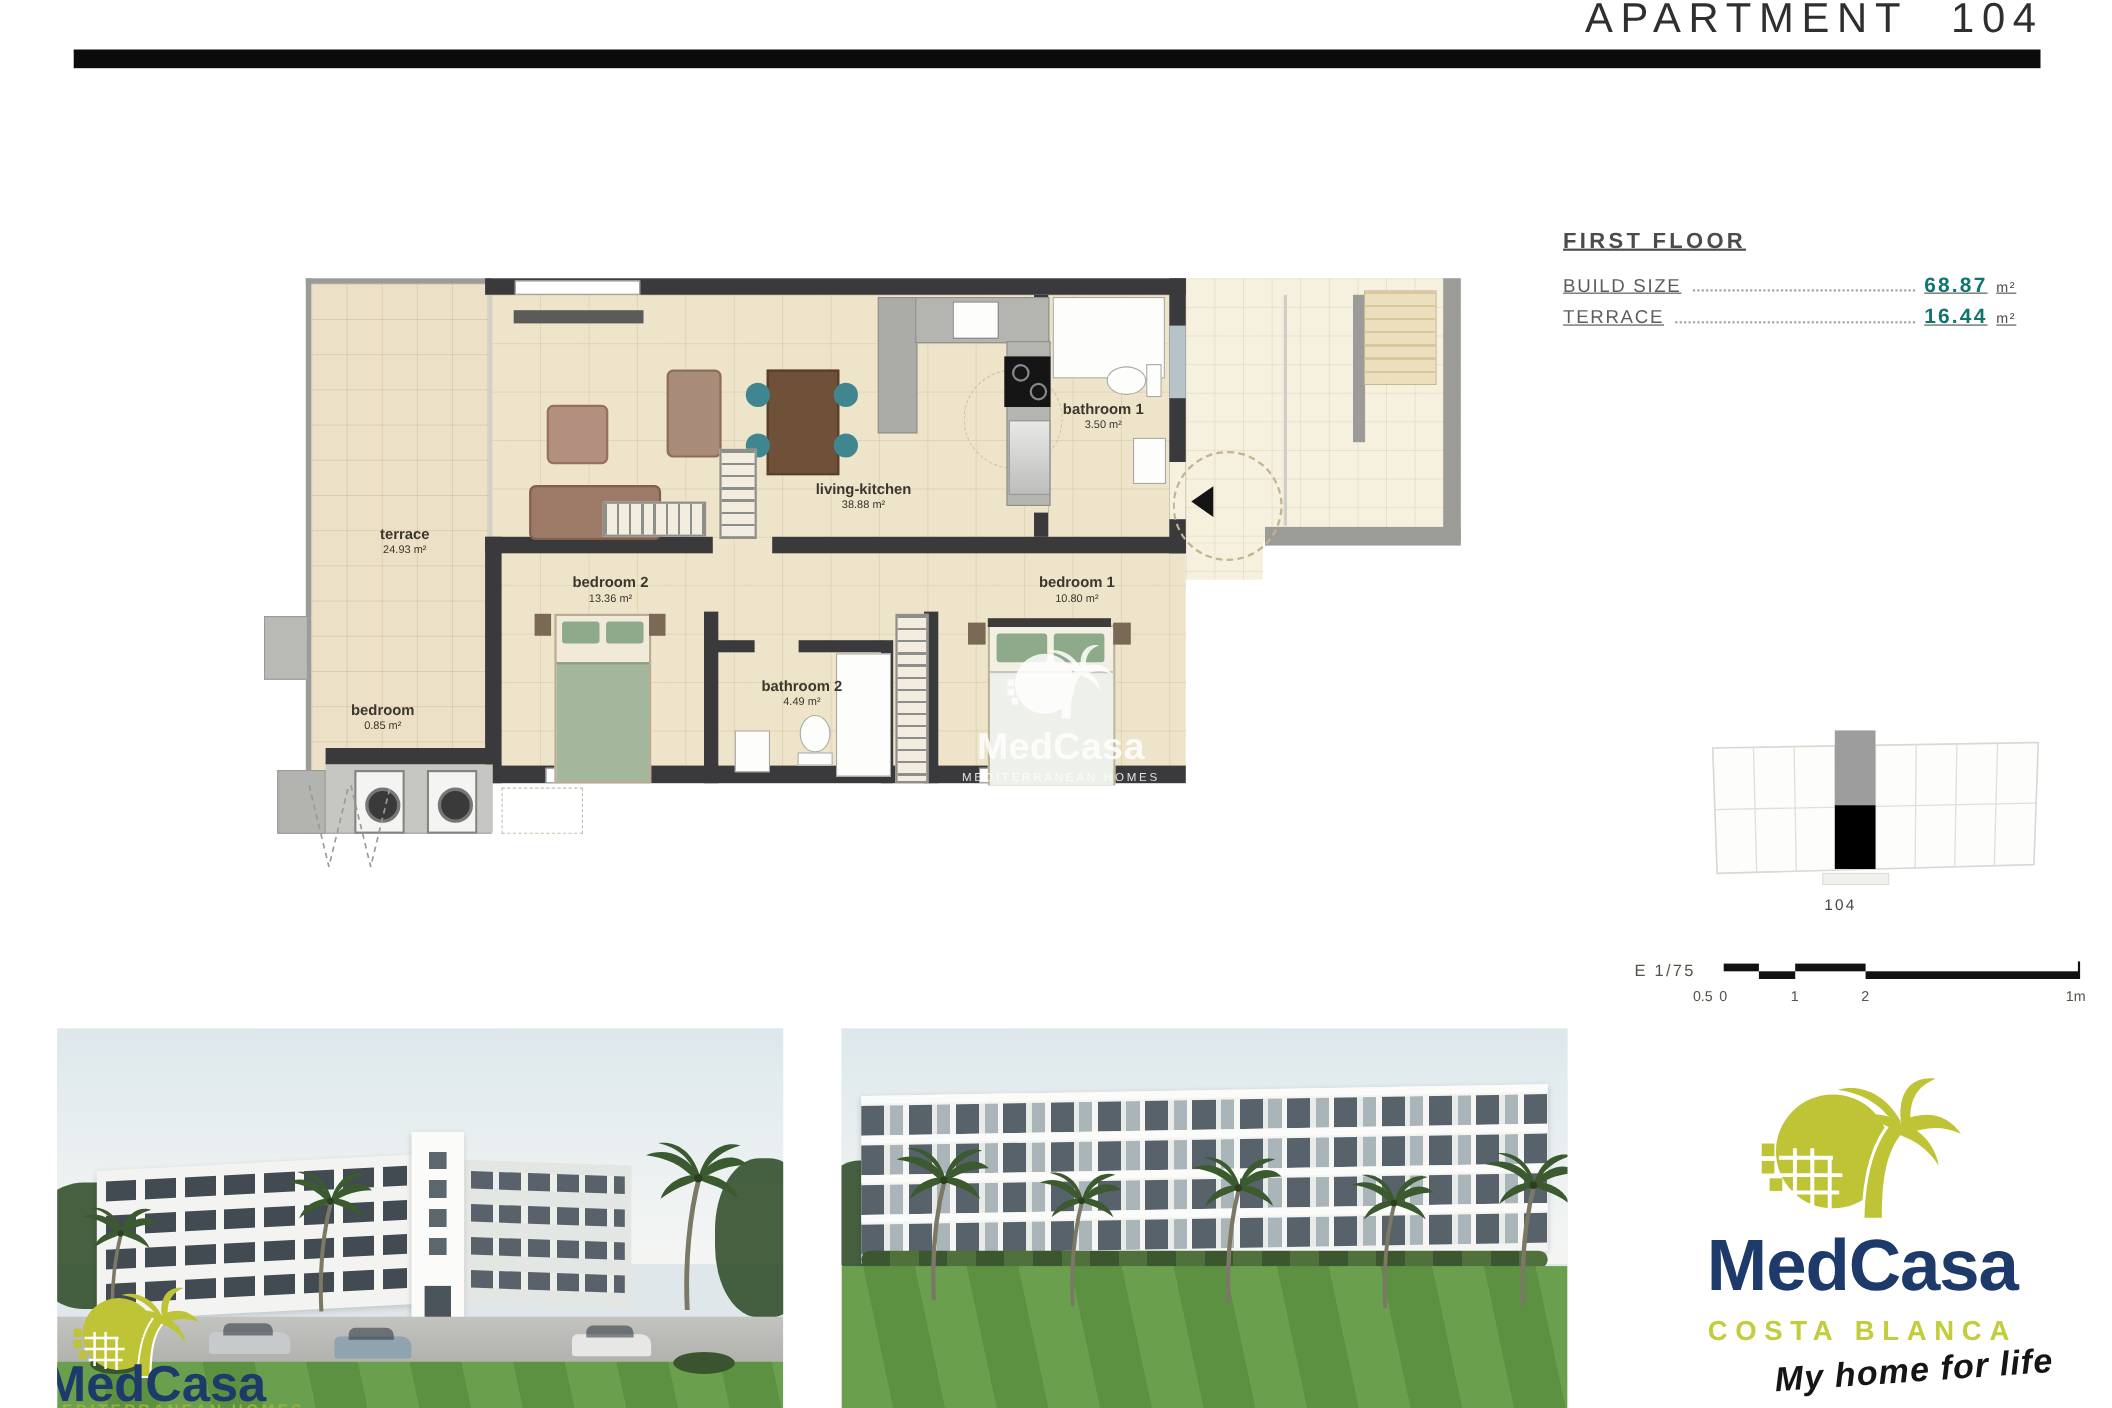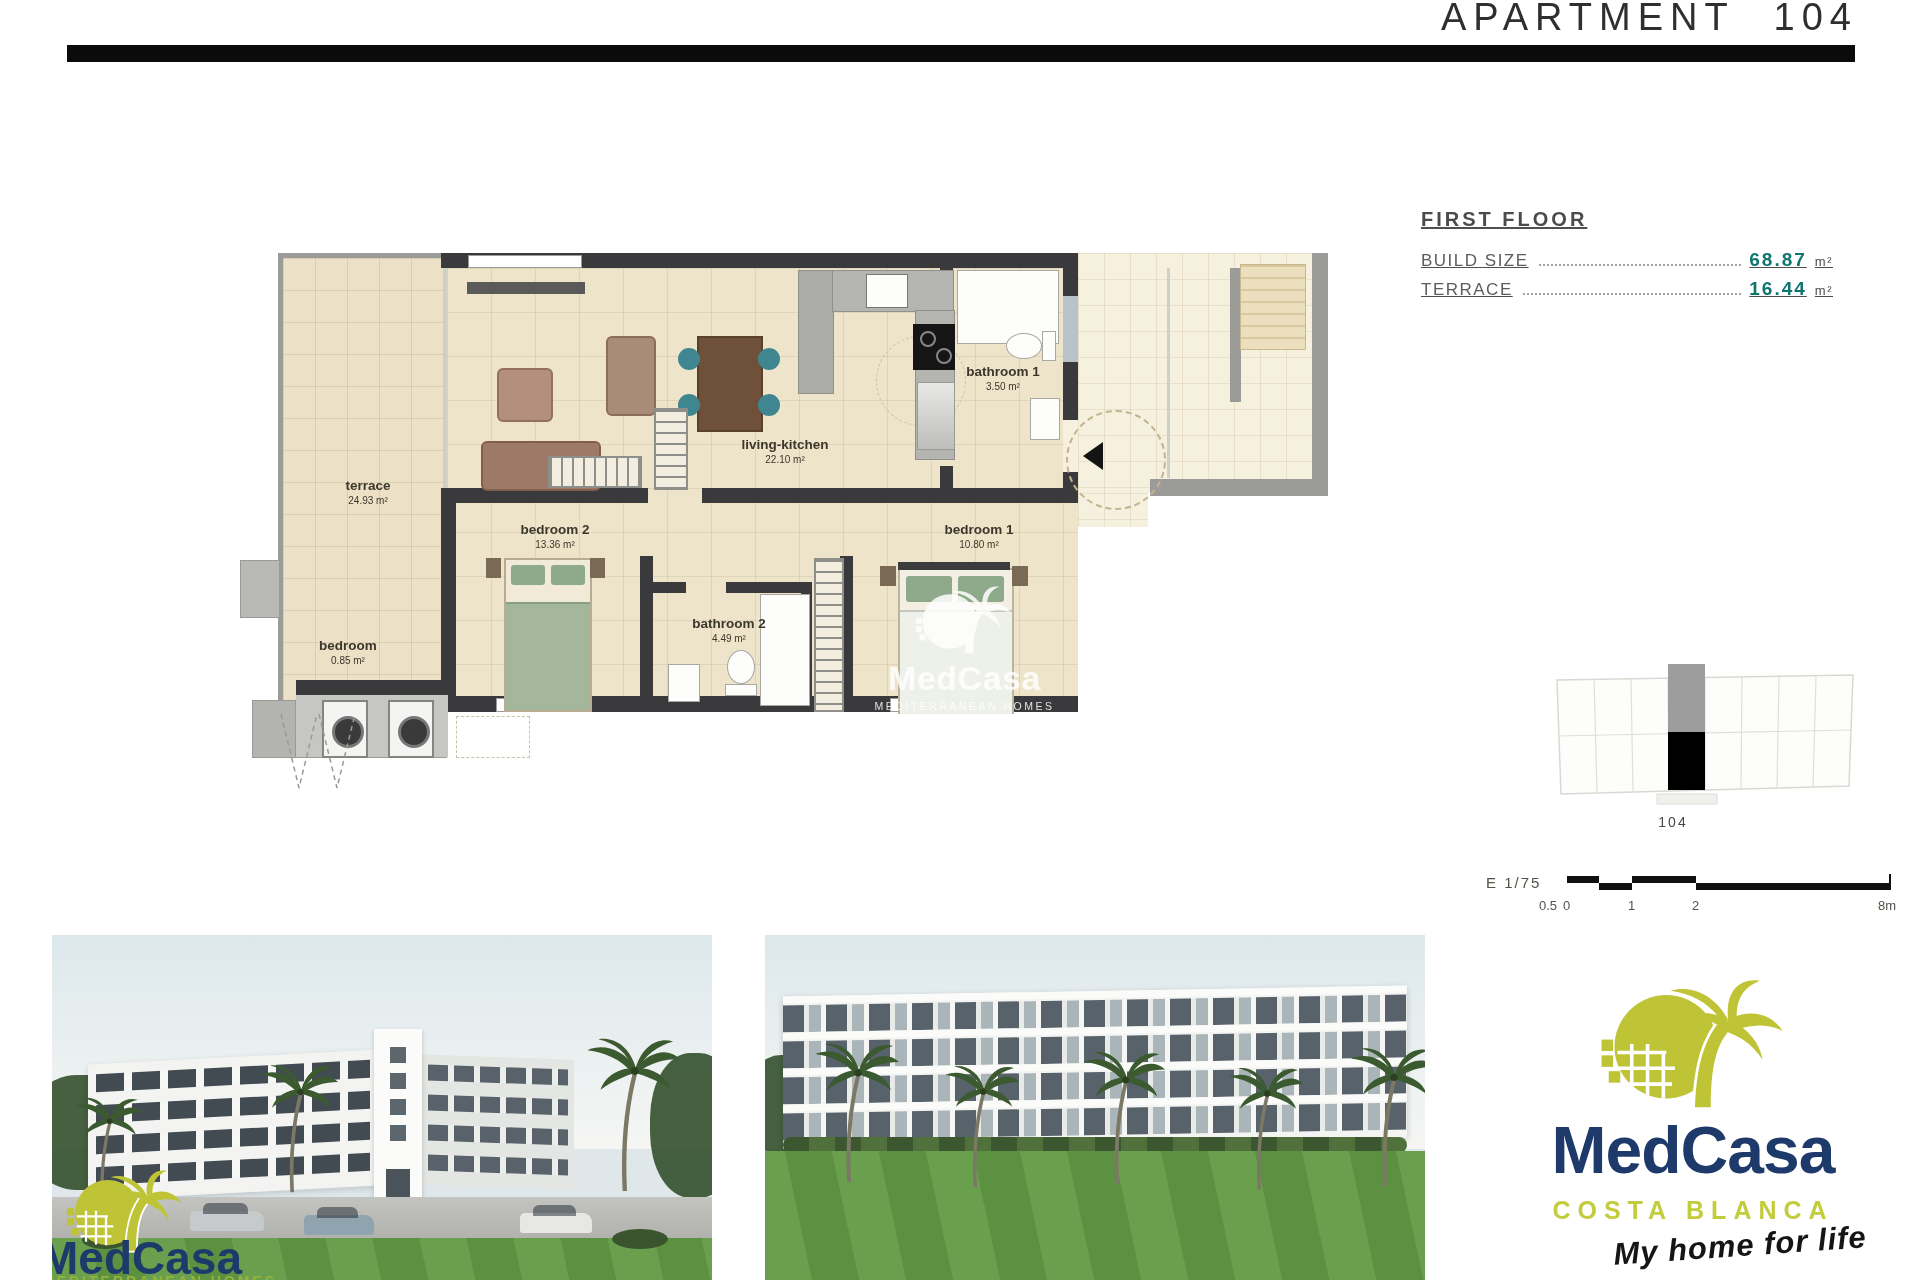--- a/index.html
+++ b/index.html
@@ -267,21 +267,21 @@
     <div class="roomlabel" style="left:328px;top:478px;width:80px;">
       <div class="rn">terrace</div>
       <div class="ra">24.93 m²</div>
     </div>
     <div class="roomlabel" style="left:310px;top:638px;width:76px;">
       <div class="rn">bedroom</div>
       <div class="ra">0.85 m²</div>
     </div>
     <div class="roomlabel" style="left:692px;top:437px;width:96px;margin-left:45px;">
       <div class="rn">living-kitchen</div>
-      <div class="ra">22.10 m²</div>
+      <div class="ra">38.88 m²</div>
     </div>
     <div class="roomlabel" style="left:512px;top:522px;width:86px;">
       <div class="rn">bedroom 2</div>
       <div class="ra">13.36 m²</div>
     </div>
     <div class="roomlabel" style="left:686px;top:616px;width:86px;">
       <div class="rn">bathroom 2</div>
       <div class="ra">4.49 m²</div>
     </div>
     <div class="roomlabel" style="left:934px;top:522px;width:90px;">
@@ -326,21 +326,21 @@
     <div class="scale-label">E 1/75</div>
     <div class="sseg" style="left:1567px;top:876px;width:32px;"></div>
     <div class="sseg" style="left:1599px;top:883px;width:33px;"></div>
     <div class="sseg" style="left:1632px;top:876px;width:64px;"></div>
     <div class="sseg" style="left:1696px;top:883px;width:194px;"></div>
     <div class="abs" style="left:1889px;top:874px;width:2px;height:16px;background:#111;"></div>
     <span class="stick" style="left:1563px;">0</span>
     <span class="stick" style="left:1539px;text-align:right;">0.5</span>
     <span class="stick" style="left:1628px;">1</span>
     <span class="stick" style="left:1692px;">2</span>
-    <span class="stick" style="left:1878px;">8m</span>
+    <span class="stick" style="left:1878px;">1m</span>
   </div>
 
   <div class="photo" style="left:52px;top:935px;width:660px;height:345px;">
     <div class="sky"></div>
     <div class="treeblob" style="left:-25px;top:140px;width:110px;height:115px;"></div>
     <div class="treeblob" style="left:598px;top:118px;width:90px;height:145px;"></div>
     <div class="facade" style="left:36px;top:122px;width:290px;height:136px;transform:skewY(-3deg);">
       <div class="winband" style="top:10px;"></div>
       <div class="winband" style="top:41px;"></div>
       <div class="winband" style="top:72px;"></div>

